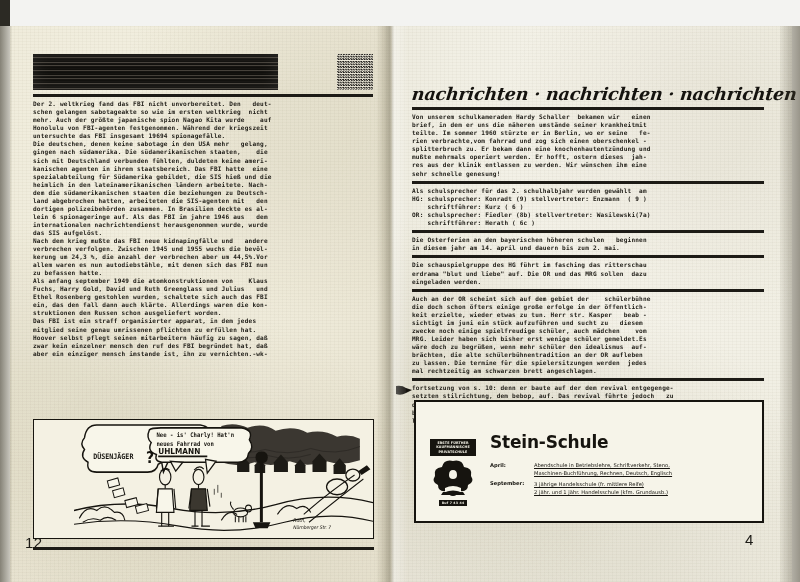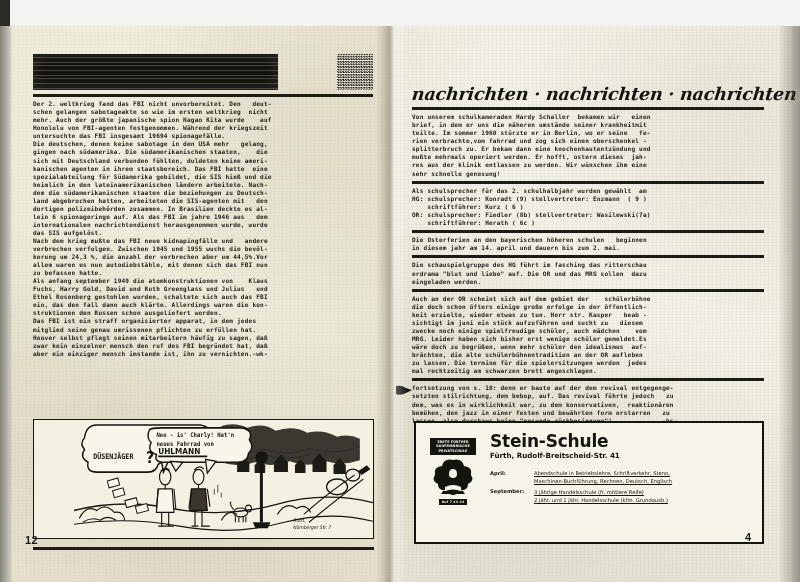--- a/index.html
+++ b/index.html
@@ -131,22 +131,22 @@
     border: 1.6px solid #17150f;
     background: #f4f1e3;
     overflow: hidden;
     padding-left: 40px;
   }
   .cartoon svg { display:block; width: 100%; height: 100%; }
 
   .pagenum {
     position: absolute;
     font-family: "Liberation Sans", sans-serif;
-    font-weight: 700;
-    font-size: 11px;
+    font-weight: 400;
+    font-size: 15px;
     color: #1b1914;
     letter-spacing: .5px;
   }
   #pagenum-left  { left: 25px;  top: 534px; }
   #pagenum-right { left: 745px; top: 531px; }
 
   .foot-rule-left {
     position: absolute; left: 23px; top: 521px; width: 341px; height: 2.6px;
     background: #1d1b16;
   }
@@ -170,25 +170,25 @@
 
   .arrow-marker {
     position: absolute;
     left: -16px;
     width: 16px; height: 10px;
   }
   .arrow-marker svg { display:block; }
 
   
   .ad {
-    position: absolute; left: 22px; top: 395px; width: 350px; height: 123px;
+    position: absolute; left: 22px; top: 374px; width: 350px; height: 123px;
     border: 2.2px solid #16140f;
     background: #f6f4e9;
     display: flex;
-    padding: 3px 8px 6px 8px;
+    padding: 25px 8px 6px 8px;
   }
   .ad-logo {
     flex: 0 0 58px;
     display: flex; flex-direction: column; align-items: center;
     padding-top: 12px;
   }
   .ad-logo-cap {
     font-family: "DejaVu Sans", sans-serif;
     font-size: 3.3px; font-weight: 700; line-height: 4.6px;
     color: #16140f; text-align: center; letter-spacing: .1px;
@@ -472,21 +472,20 @@
             <path d="M22 3 q-9 -2 -11 6 q-9 1 -7 9 q-4 6 3 9 q0 7 8 6 q3 5 7 5 q4 0 7 -5 q8 1 8 -6 q7 -3 3 -9 q2 -8 -7 -9 q-2 -8 -11 -6 z" fill="#16140f"></path>
             <path d="M22 12 q-4 0 -4 5 q0 4 4 4 q4 0 4 -4 q0 -5 -4 -5 z" fill="#f6f4e9"></path>
             <path d="M14 30 q8 -4 16 0 l0 4 q-8 -3 -16 0 z" fill="#f6f4e9"></path>
             <path d="M12 34 l20 0 l2 3 l-24 0 z" fill="#16140f"></path>
           </svg>
         </div>
         <div class="ad-logo-foot">Ruf 7 43 44</div>
       </div>
       <div class="ad-body">
         <div class="ad-title">Stein-Schule</div>
-        <div class="ad-sub">Fürth, Rudolf-Breitscheid-Str. 41</div>
         <div class="ad-rows">
           <div class="ad-row">
             <div class="ad-row-label">April:</div>
             <div class="ad-row-lines">
               <div class="ad-line"><u>Abendschule in Betriebslehre, Schriftverkehr, Steno,</u></div>
               <div class="ad-line"><u>Maschinen-Buchführung, Rechnen, Deutsch, Englisch</u></div>
             </div>
           </div>
           <div class="ad-row">
             <div class="ad-row-label">September:</div>

